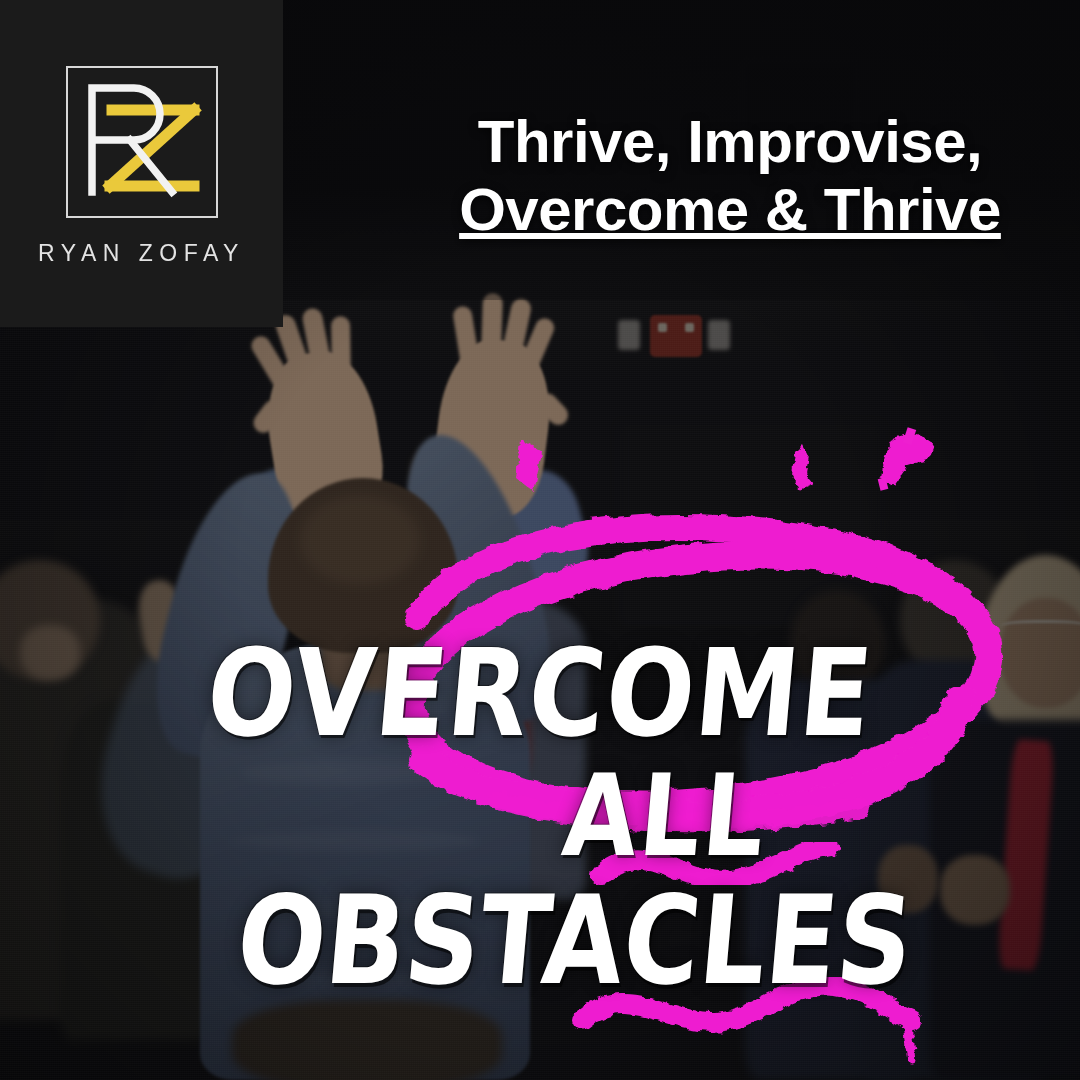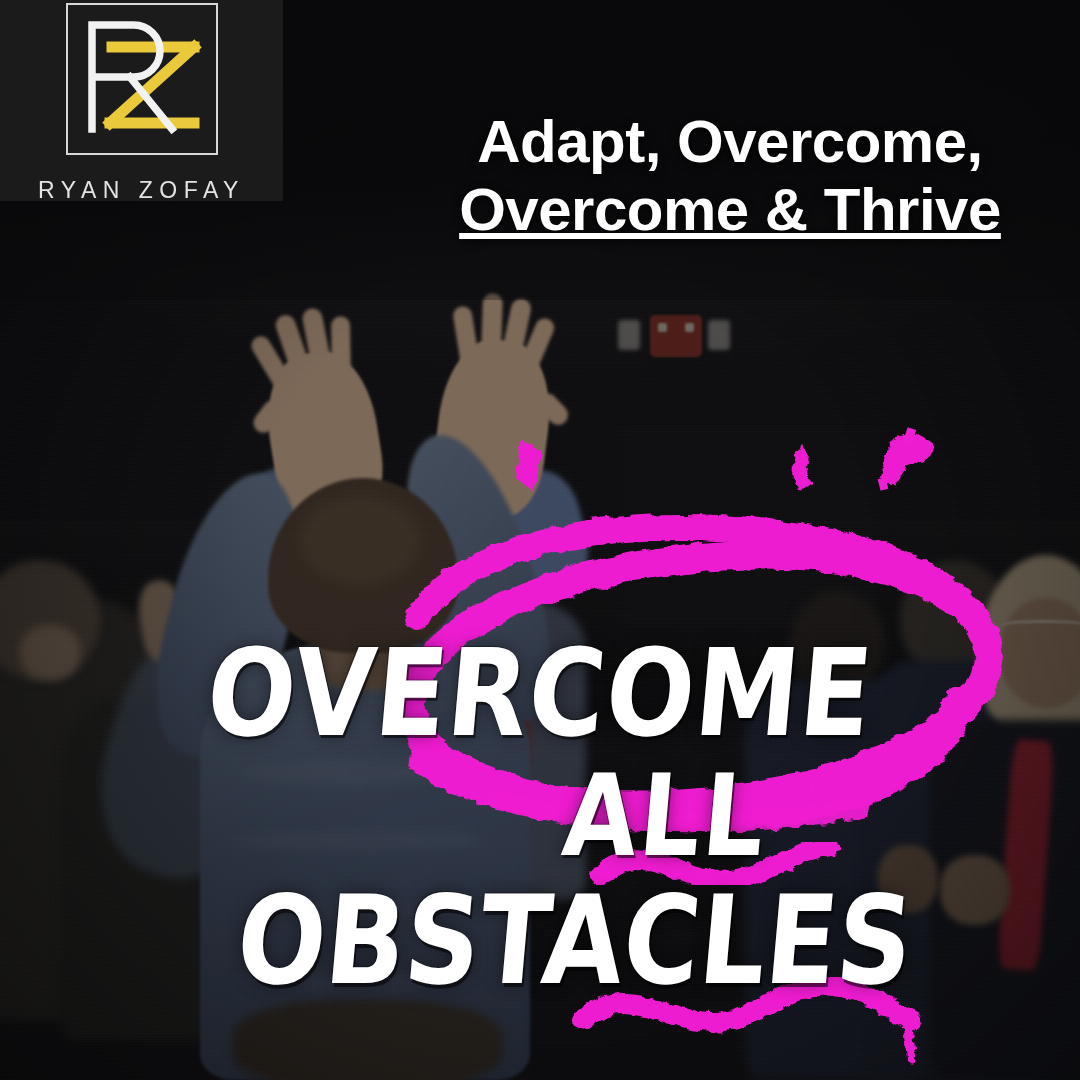--- a/index.html
+++ b/index.html
@@ -137,21 +137,21 @@
     background:radial-gradient(ellipse 78% 75% at 50% 52%, rgba(0,0,0,0) 35%, rgba(0,0,0,.55) 100%);
   }
   .darken{ position:absolute; inset:0; pointer-events:none; background:rgba(6,6,8,.40); }
   .topdark{
     position:absolute; left:0; top:0; width:1080px; height:300px; pointer-events:none;
     background:linear-gradient(180deg, rgba(8,8,10,.92) 0%, rgba(8,8,10,.86) 62%, rgba(8,8,10,.30) 100%);
   }
 
   
   .logo-block{
-    position:absolute; left:0; top:0; width:283px; height:201px;
+    position:absolute; left:0; top:0; width:283px; height:327px;
     background:#1b1b1b; display:flex; flex-direction:column;
     align-items:center; justify-content:center; z-index:30;
   }
   .logo-mark{
     width:152px; height:152px; border:2px solid #d8d8d8;
     position:relative; margin-top:6px;
   }
   .logo-mark svg{ display:block; }
   .logo-word{
     margin-top:22px; color:#e3e3e3; font-size:23px; font-weight:400;
@@ -332,21 +332,21 @@
         <path d="M520 440 l22 12 -8 40 -18 -14 z" filter="url(#rough3)"></path>
       </g>
     </svg>
   </div>
 
   <div class="word word-overcome">OVERCOME</div>
   <div class="word word-all">ALL</div>
   <div class="word word-obstacles">OBSTACLES</div>
 
   <div class="headline">
-    <span class="l1">Adapt, Overcome,</span>
+    <span class="l1">Thrive, Improvise,</span>
     <span class="l2">Overcome &amp; Thrive</span>
   </div>
 
   <div class="logo-block">
     <div class="logo-mark">
       <svg width="148" height="148" viewBox="0 0 148 148" xmlns="http://www.w3.org/2000/svg">
 
         <g stroke="#EAC93B" stroke-width="11" fill="none" stroke-linecap="square">
           <path d="M44 42 H126"></path>
           <path d="M126 42 L42 118"></path>

